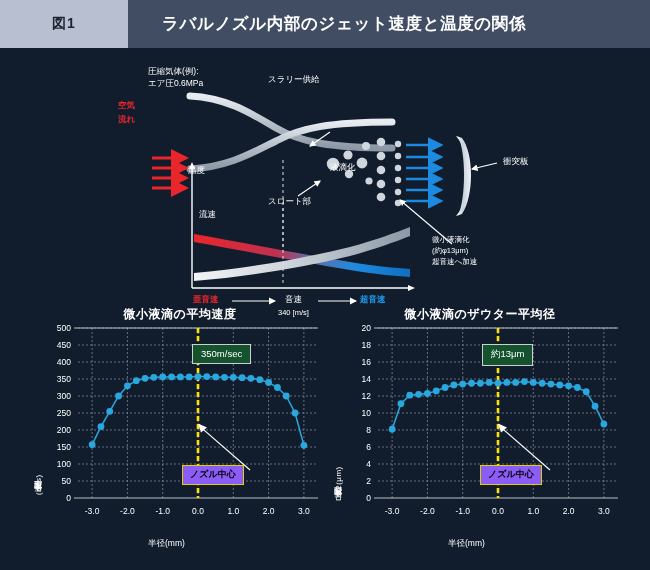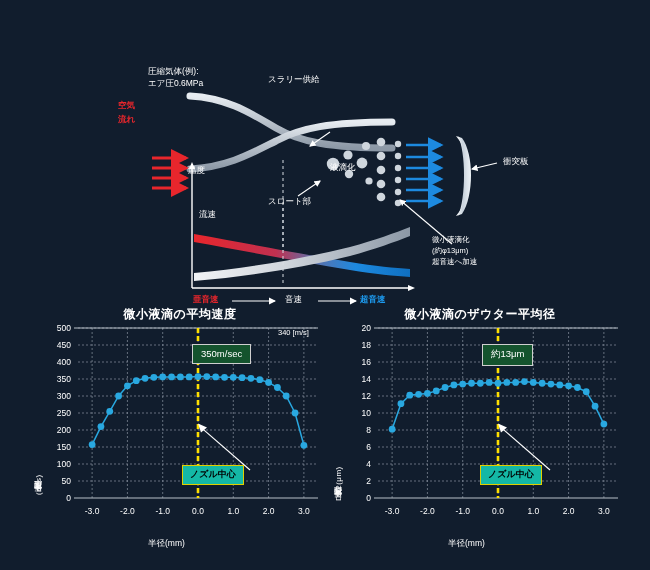--- a/index.html
+++ b/index.html
@@ -52,35 +52,39 @@
     writing-mode:vertical-rl;transform:rotate(180deg);
     white-space:nowrap;letter-spacing:.5px;
   }
   .xlab{position:absolute;font-size:8.5px;color:#ffffff;white-space:nowrap;}
 
   .callout-dark{
     position:absolute;background:#14532d;border:1px solid #cfcfcf;
     color:#ffffff;font-size:9.5px;padding:3px 8px 4px;white-space:nowrap;
   }
   .callout-yellow{
-    position:absolute;background:#14b8a6;border:1px solid #e0d000;
+    position:absolute;background:#8b5cf6;border:1px solid #e0d000;
     color:#000000;font-size:9px;padding:2px 7px 3px;white-space:nowrap;font-weight:bold;
   }
 
   .footer-note{
     position:absolute;right:18px;bottom:12px;font-size:9.5px;color:#ffffff;
   }
 
   svg{display:block;}
 </style>
 </head>
 <body>
 
 <div id="root">
 
+  <div class="header">
+    <div class="fignum">図1</div>
+    <div class="header-title">ラバルノズル内部のジェット速度と温度の関係</div>
+  </div>
 
   <div class="stage">
 
     <div class="diagram">
 
       <svg width="650" height="252" viewBox="0 0 650 252">
         <defs>
           <linearGradient id="gTemp" x1="0" y1="0" x2="1" y2="0">
             <stop offset="0%" stop-color="#e8262c"></stop>
             <stop offset="38%" stop-color="#c03050"></stop>
@@ -204,21 +208,21 @@
 
       <div class="t xs wh" style="left:432px;top:187px;">微小液滴化</div>
       <div class="t xs wh" style="left:432px;top:198px;">(約φ13μm)</div>
       <div class="t xs wh" style="left:432px;top:209px;">超音速へ加速</div>
 
       <div class="t sm wh" style="left:188px;top:117px;">温度</div>
       <div class="t sm wh" style="left:199px;top:161px;">流速</div>
 
       <div class="t sm red bold" style="left:193px;top:246px;">亜音速</div>
       <div class="t sm wh" style="left:285px;top:246px;">音速</div>
-      <div class="t xs wh" style="left:278px;top:260px;margin-top:20px;">340 [m/s]</div>
+      <div class="t xs wh" style="left:278px;top:260px;">340 [m/s]</div>
       <div class="t sm cyan bold" style="left:360px;top:246px;">超音速</div>
 
       <svg width="650" height="30" style="position:absolute;left:0;top:244px;">
         <defs>
           <marker id="mW2" markerWidth="6" markerHeight="6" refX="5" refY="3" orient="auto">
             <path d="M0,0 L6,3 L0,6 Z" fill="#ffffff"></path>
           </marker>
         </defs>
         <line x1="232" y1="9" x2="275" y2="9" stroke="#ffffff" stroke-width="1.2" marker-end="url(#mW2)"></line>
         <line x1="318" y1="9" x2="356" y2="9" stroke="#ffffff" stroke-width="1.2" marker-end="url(#mW2)"></line>

